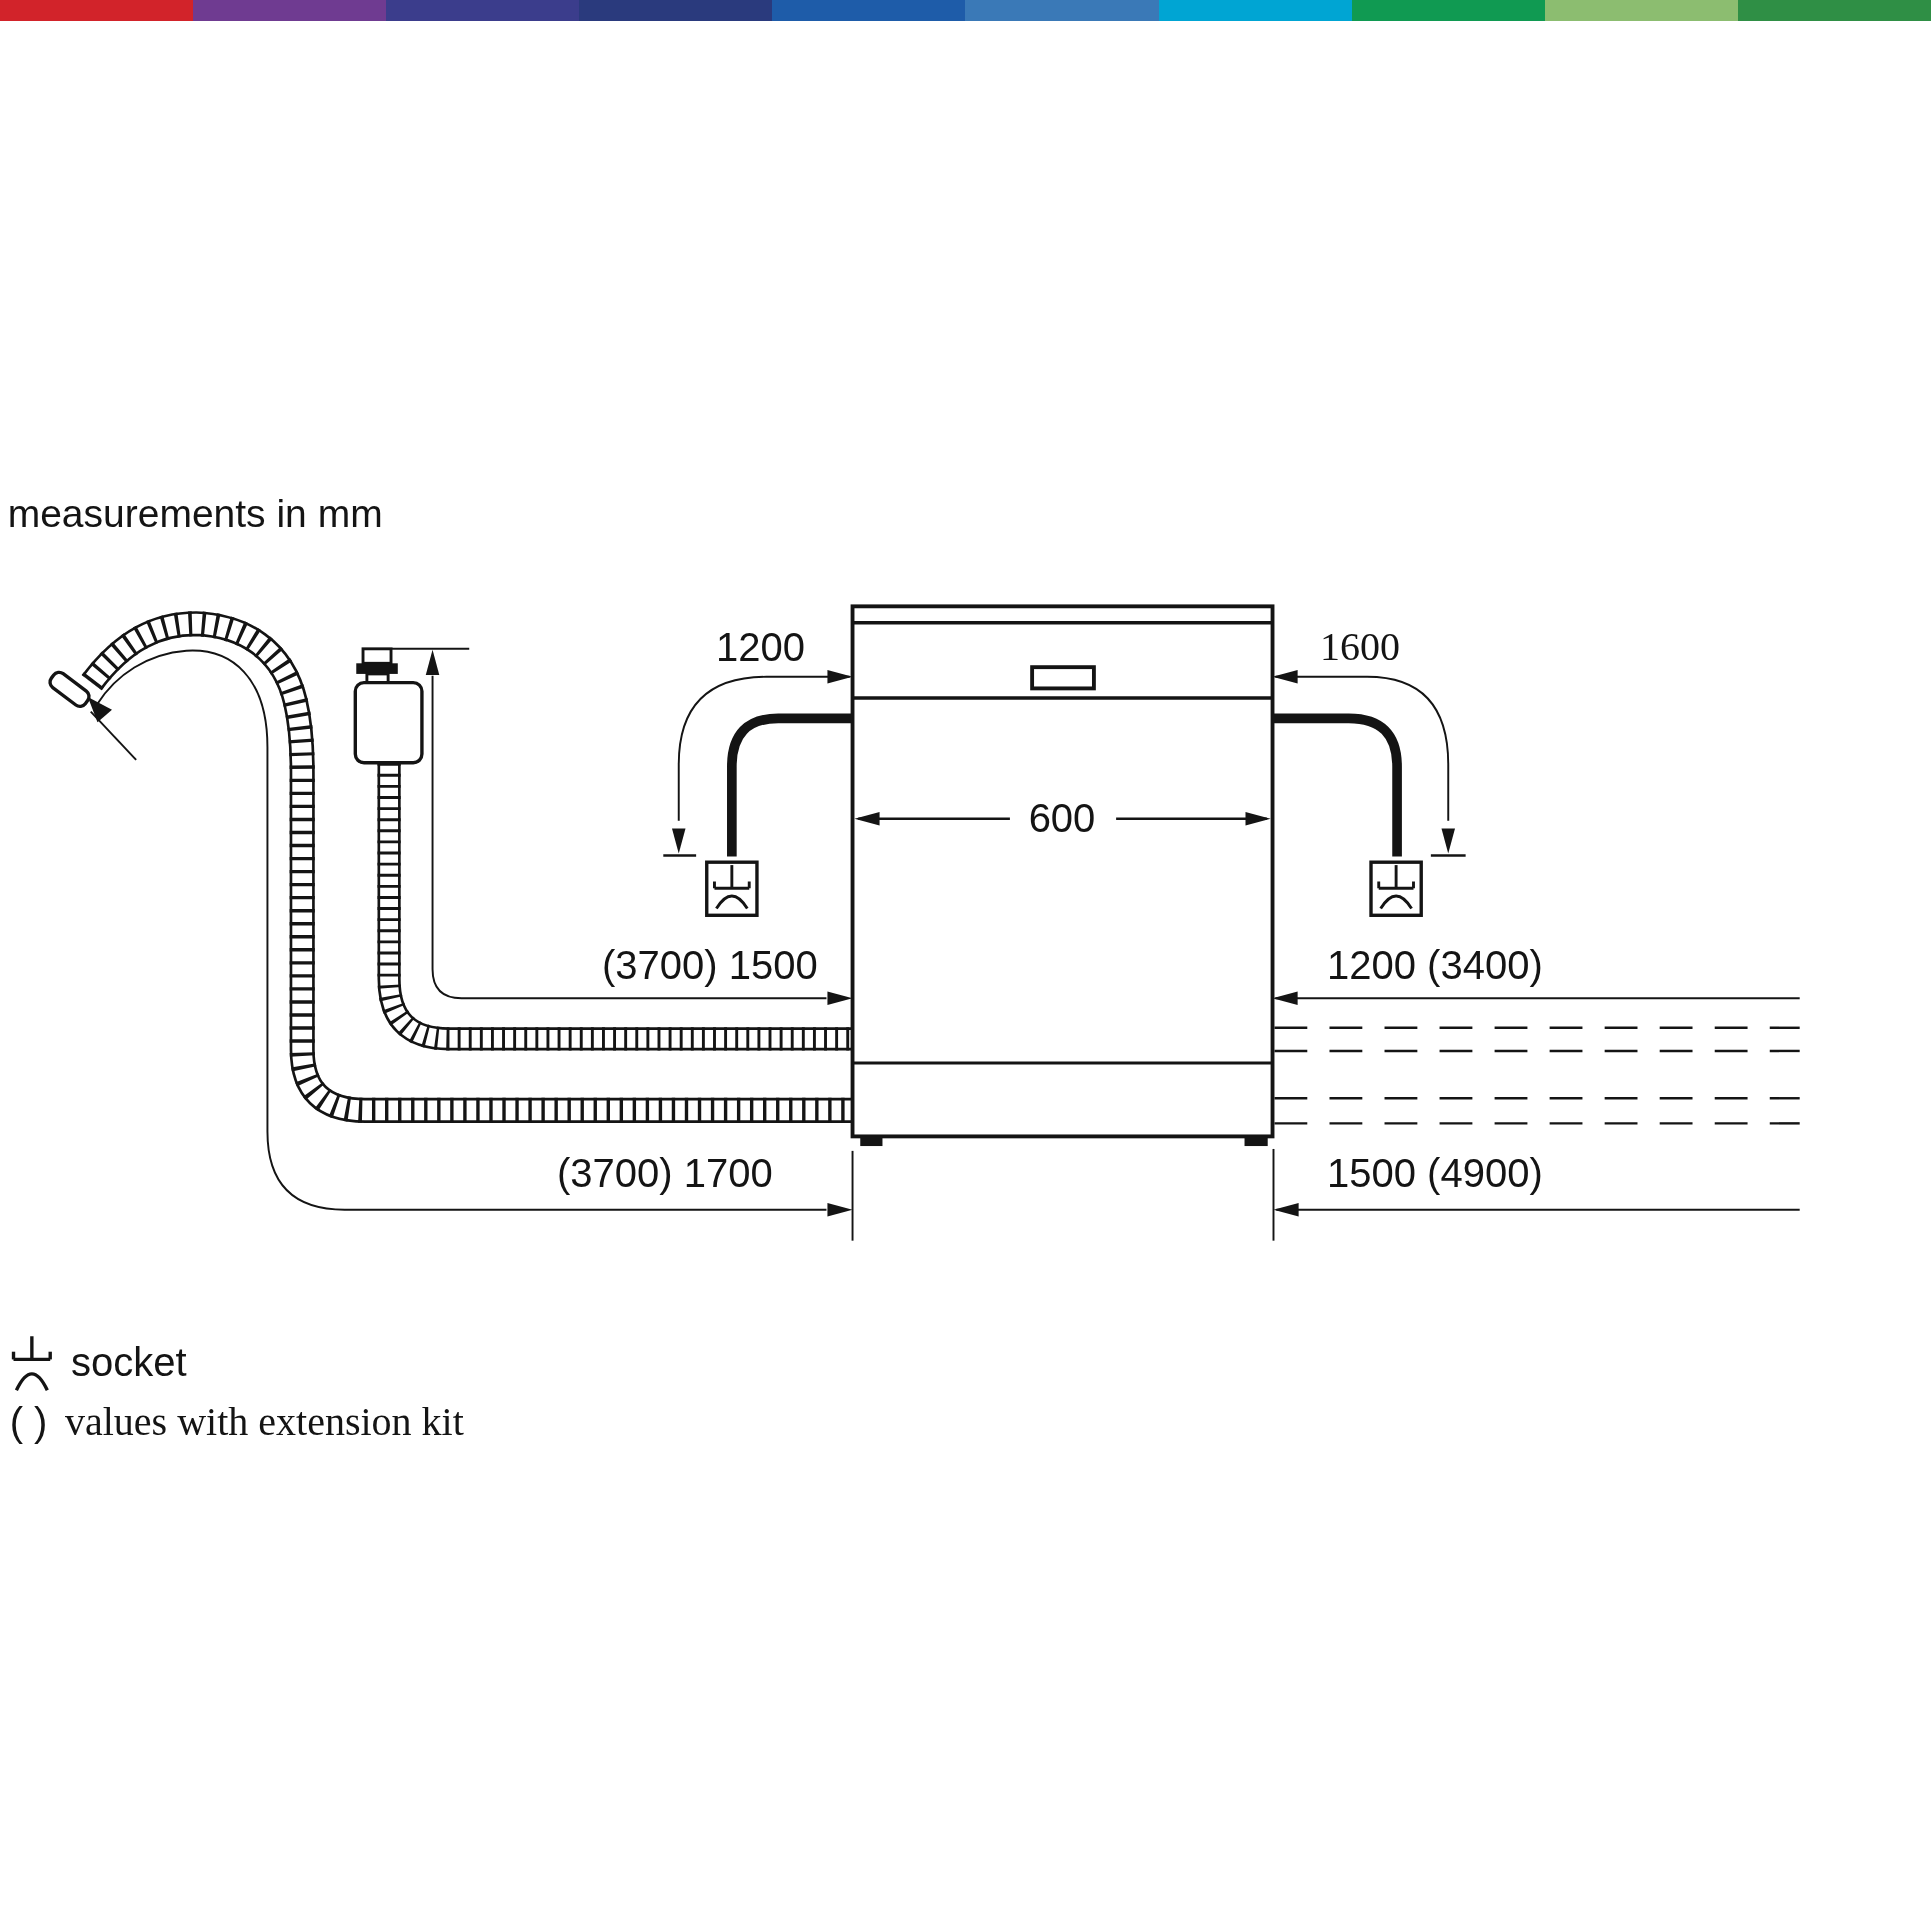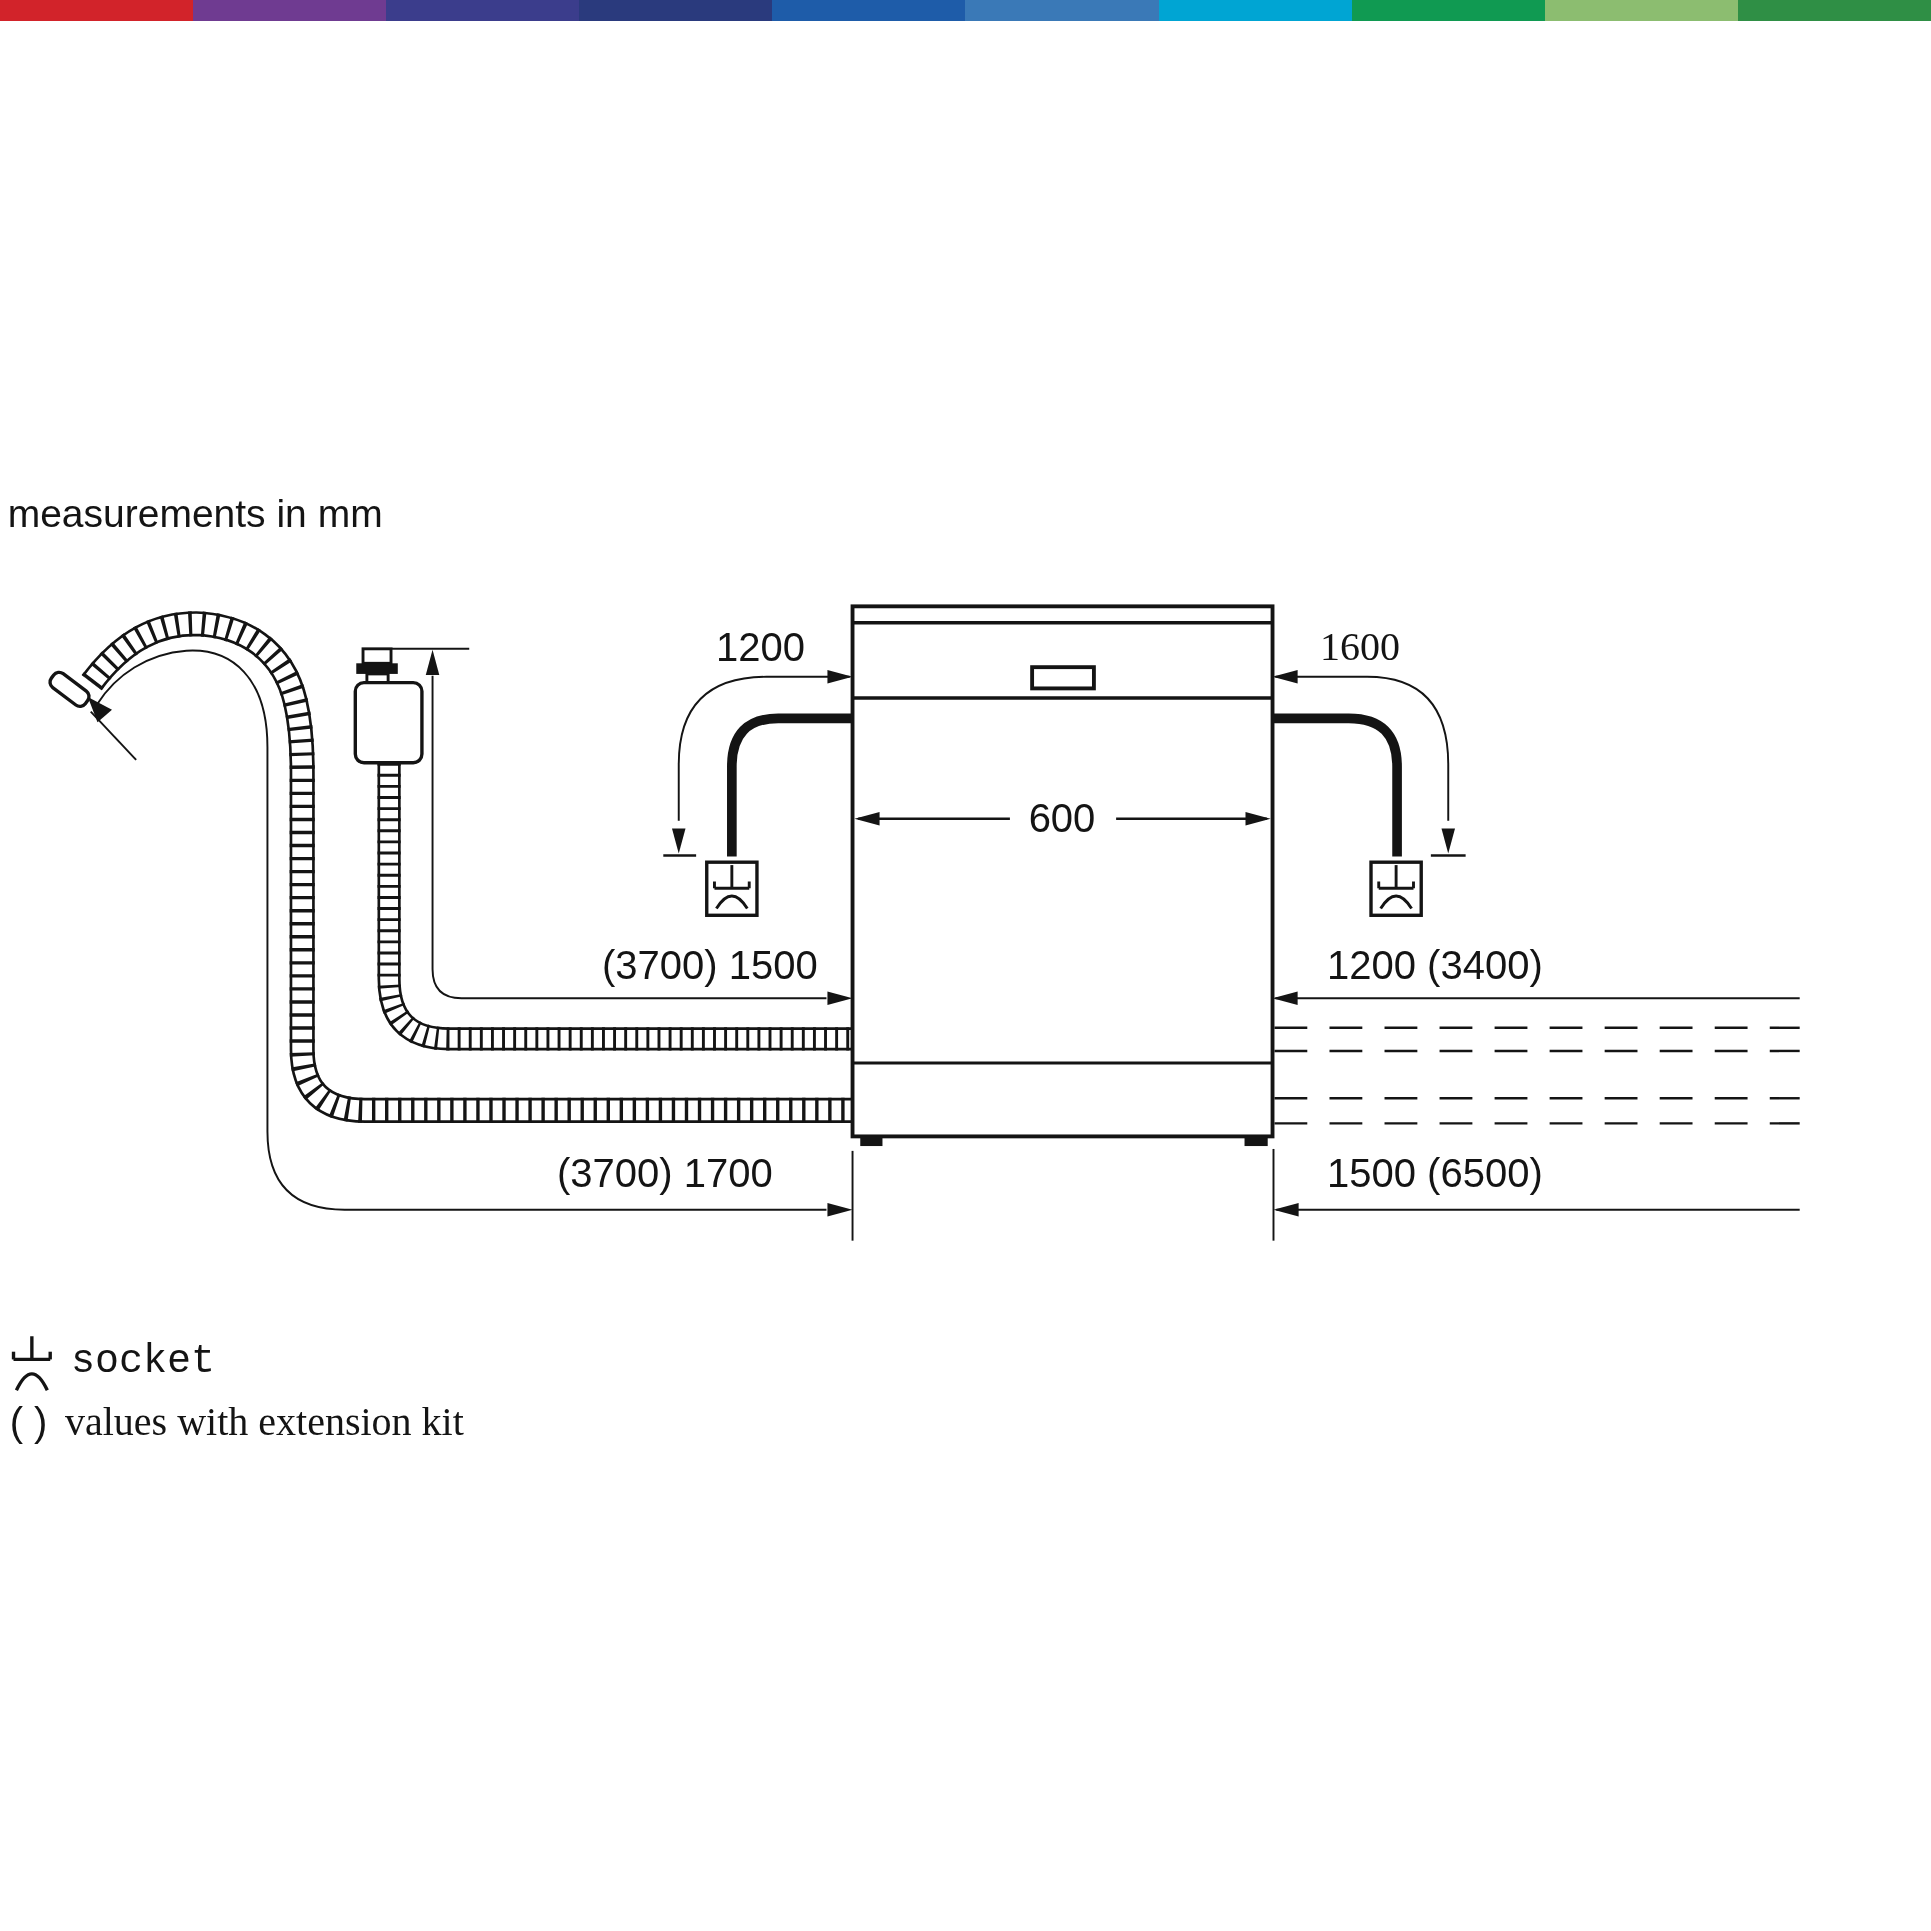--- a/index.html
+++ b/index.html
@@ -151,18 +151,18 @@
 </svg>
 
 <div class="lbl note" style="left:7.7px;top:494px;">measurements in mm</div>
 
 <div class="lbl" style="left:716px;top:627px;">1200</div>
 <div class="lbl" style="left:1320px;top:627px;font-family:Liberation Serif, serif;">1600</div>
 <div class="lbl centered" style="left:1062px;top:798px;">600</div>
 <div class="lbl" style="left:557px;top:945px;margin-left:45px;">(3700) 1500</div>
 <div class="lbl" style="left:1327px;top:945px;">1200 (3400)</div>
 <div class="lbl" style="left:557px;top:1153px;">(3700) 1700</div>
-<div class="lbl" style="left:1327px;top:1153px;">1500 (6500)</div>
+<div class="lbl" style="left:1327px;top:1153px;">1500 (4900)</div>
 
-<div class="lbl" style="left:71px;top:1342px;font-family:Liberation Mono, monospace;">socket</div>
+<div class="lbl" style="left:71px;top:1342px;">socket</div>
 <div class="lbl" style="left:9.7px;top:1402px;">( )</div>
 <div class="lbl" style="left:65px;top:1402px;font-family:Liberation Serif, serif;">values with extension kit</div>
 
 
 </body></html>

